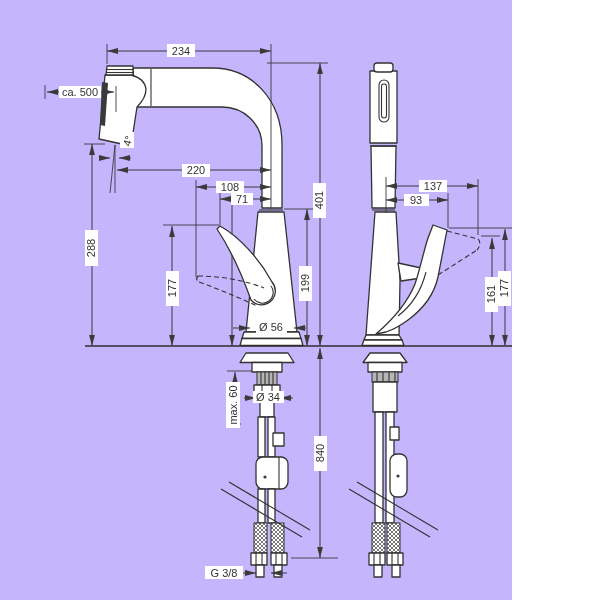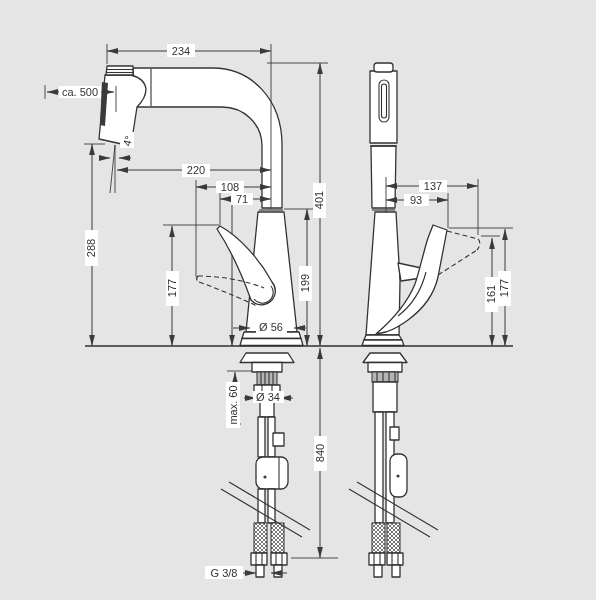--- a/index.html
+++ b/index.html
@@ -1,17 +1,17 @@
 <!DOCTYPE html>
 <html><head>
 <meta charset="utf-8">
 <style>
   html,body{margin:0;padding:0;background:#ffffff;}
-  #stage{position:relative;width:596px;height:600px;background:#e5e5e5;overflow:hidden;
-         font-family:"Liberation Sans",sans-serif;}
+  #stage{position:relative;width:488px;height:600px;background:#c4b5fd;overflow:hidden;
+         font-family:"Liberation Sans",sans-serif;padding-left:24px;}
   svg{position:absolute;left:0;top:0;}
   .outline{fill:#ffffff;stroke:#333333;stroke-width:1.3;stroke-linejoin:round;}
   .thin{fill:none;stroke:#333333;stroke-width:1.1;}
   .dim{stroke:#3a3a3a;stroke-width:1;fill:none;}
   .ext{stroke:#3a3a3a;stroke-width:0.9;fill:none;}
   .dash{fill:none;stroke:#333333;stroke-width:1.1;stroke-dasharray:5,3;}
   .dark{fill:#3a3a3a;stroke:none;}
   .gray{fill:#b5b5b5;stroke:#333;stroke-width:1;}
   .lbl{font-family:"Liberation Sans",sans-serif;font-size:11px;fill:#333333;}
   .bg{fill:#ffffff;stroke:none;}

